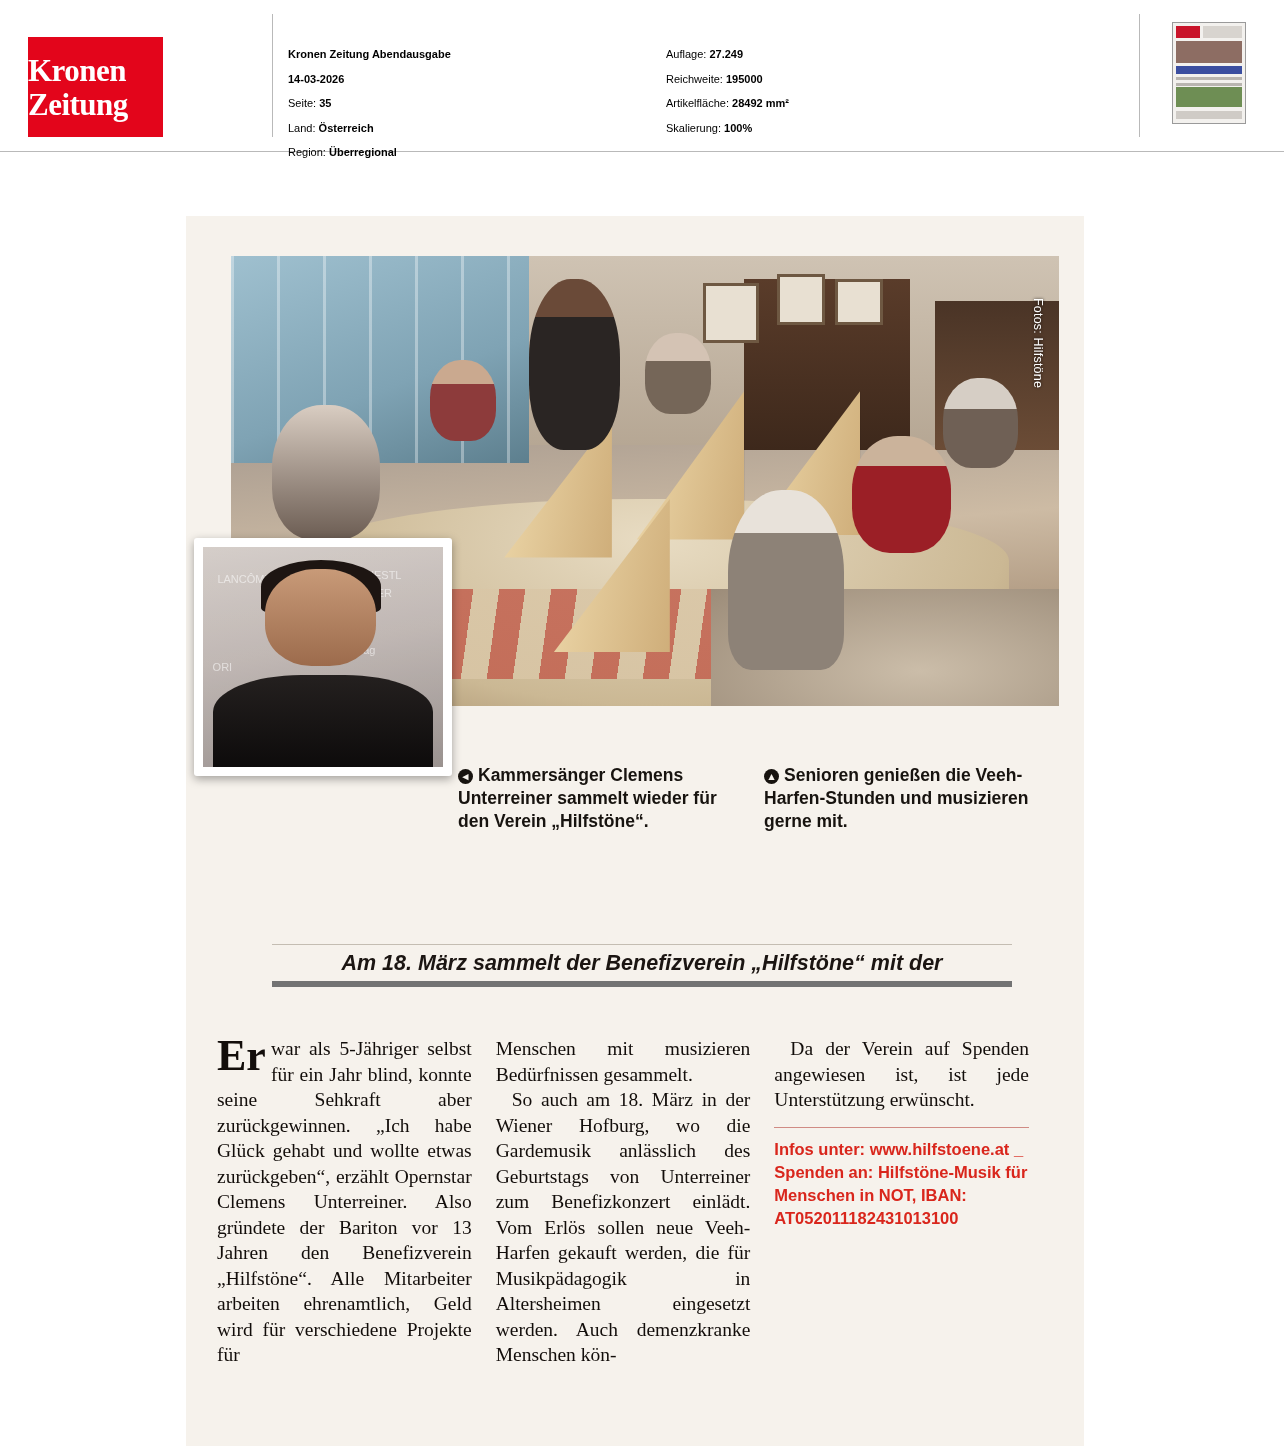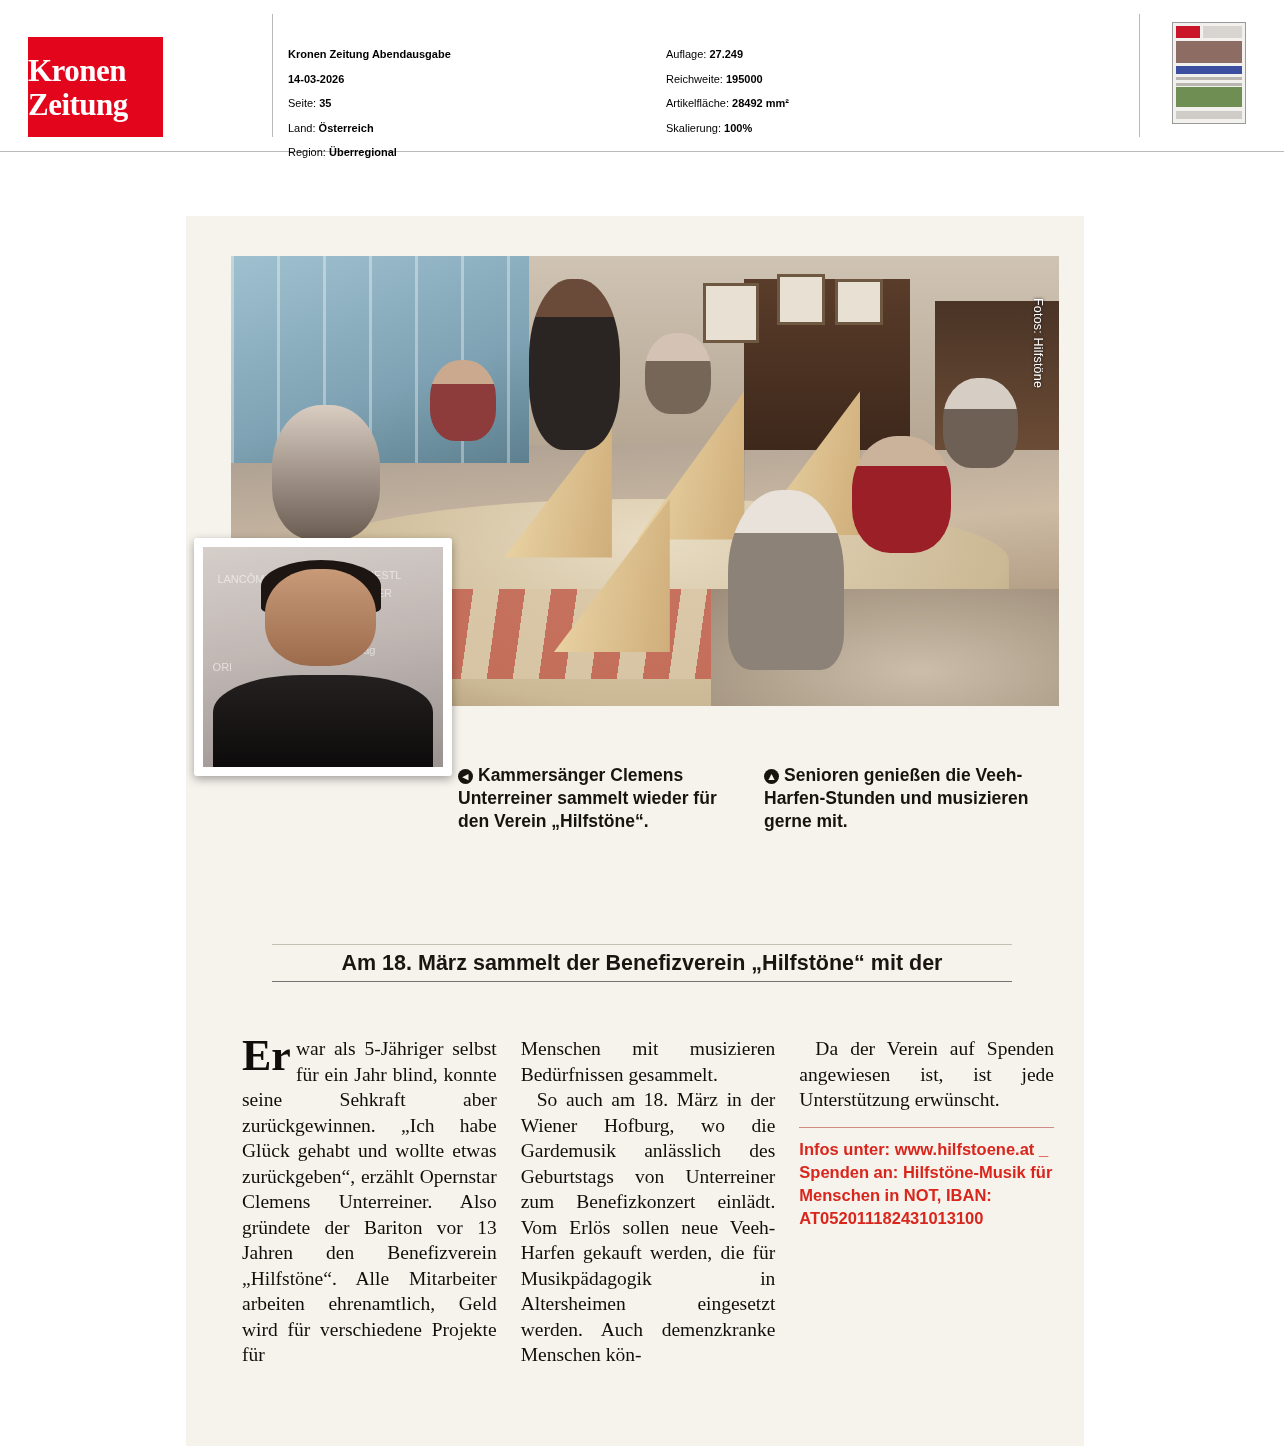--- a/index.html
+++ b/index.html
@@ -262,27 +262,28 @@
     top: 728px;
     width: 740px;
     font-size: 21.5px;
     line-height: 28px;
     font-weight: bold;
     color: #1b1512;
     text-align: center;
   }
   .subhead .ln {
     padding: 4px 0;
-    border-bottom: 1px solid #737373;
+    border-bottom: 6px solid #737373;
+    font-style: italic;
   }
   .subhead .ln:first-child { border-top: 1px solid #c4bdb2; }
 
   .cols {
     position: absolute;
-    left: 56px;
+    left: 31px;
     top: 820px;
     width: 812px;
     display: flex;
     gap: 24px;
   }
   .col {
     width: 256px;
     font-family: "Liberation Serif", serif;
     font-size: 19.5px;
     line-height: 25.5px;

